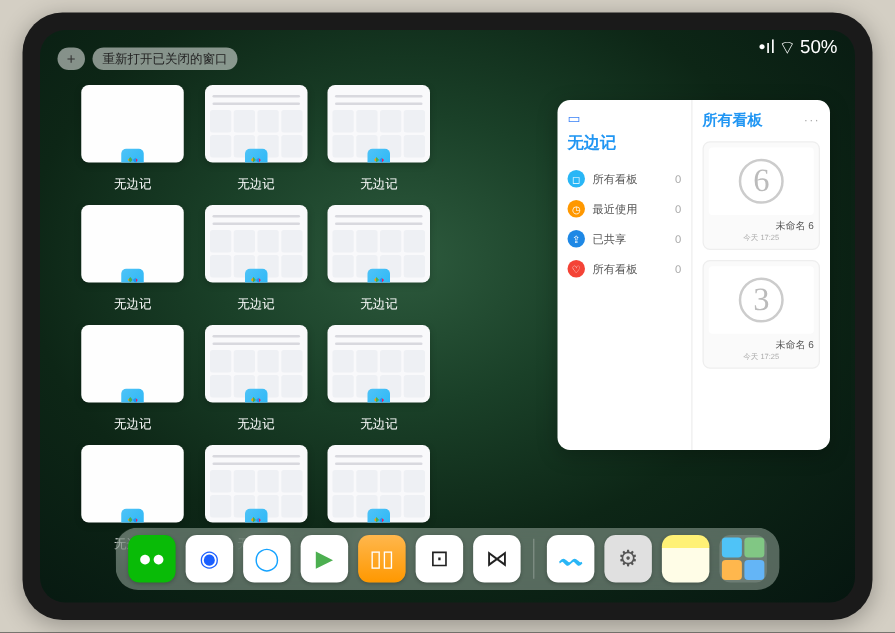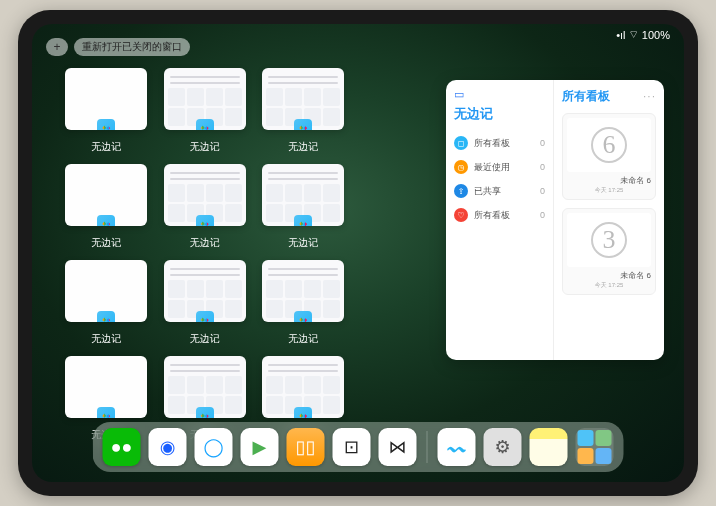--- a/index.html
+++ b/index.html
@@ -21,21 +21,21 @@
     }
     .screen {
       width: 100%; height: 100%;
       background: radial-gradient(ellipse at 45% 40%, #2d5a3d 0%, #1a4028 30%, #0d2616 60%, #061610 100%);
       border-radius: 20px;
       position: relative;
       overflow: hidden;
     }
     .status-bar {
       position: absolute; top: 4px; right: 14px;
-      font-size: 11px; color: #fff;
+      font-size: 15px; color: #fff;
       display: flex; gap: 3px; align-items: center;
     }
     .top-controls {
       position: absolute; top: 14px; left: 14px;
       display: flex; gap: 6px; align-items: center;
     }
     .plus-btn {
       width: 22px; height: 18px;
       background: rgba(255,255,255,.5);
       border-radius: 9px;
@@ -210,21 +210,21 @@
   </style>
 </head>
 <body>
 
 <div class="ipad-frame">
   <div class="screen">
 
     <div class="status-bar">
       <span>•ıl</span>
       <span>⌔</span>
-      <span>100%</span>
+      <span>50%</span>
     </div>
 
     <div class="top-controls">
       <div class="plus-btn">+</div>
       <div class="reopen-btn">重新打开已关闭的窗口</div>
     </div>
 
     <div class="grid-area" id="grid">
         <div class="app-window">
           <div class="window-thumb blank">

